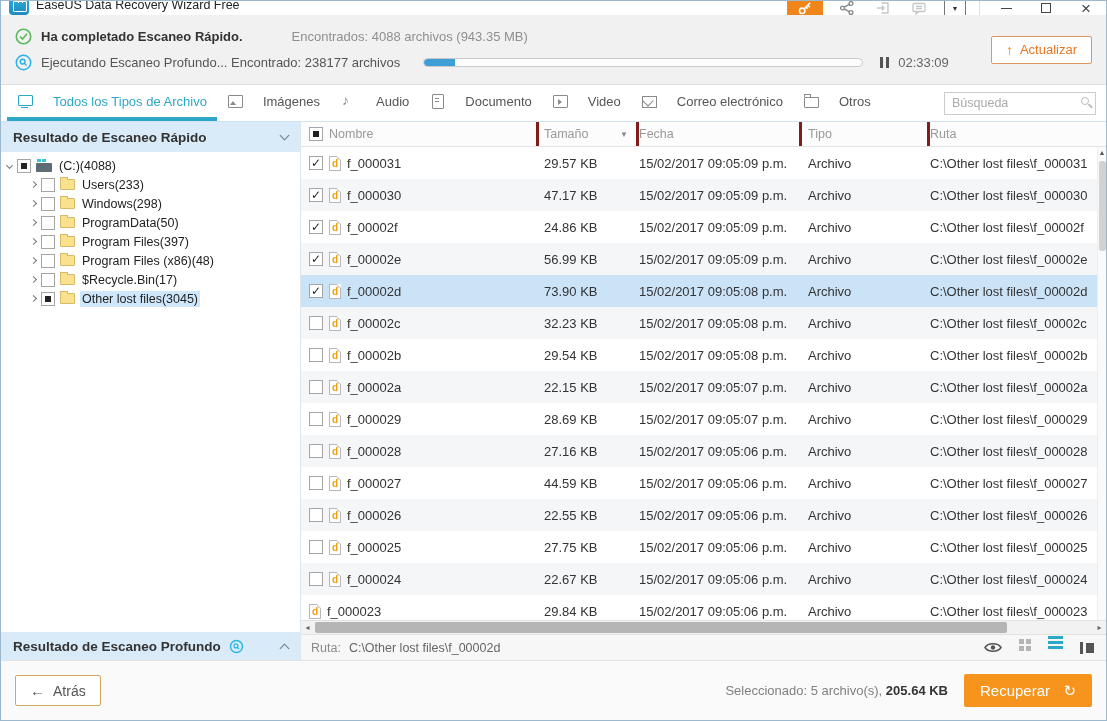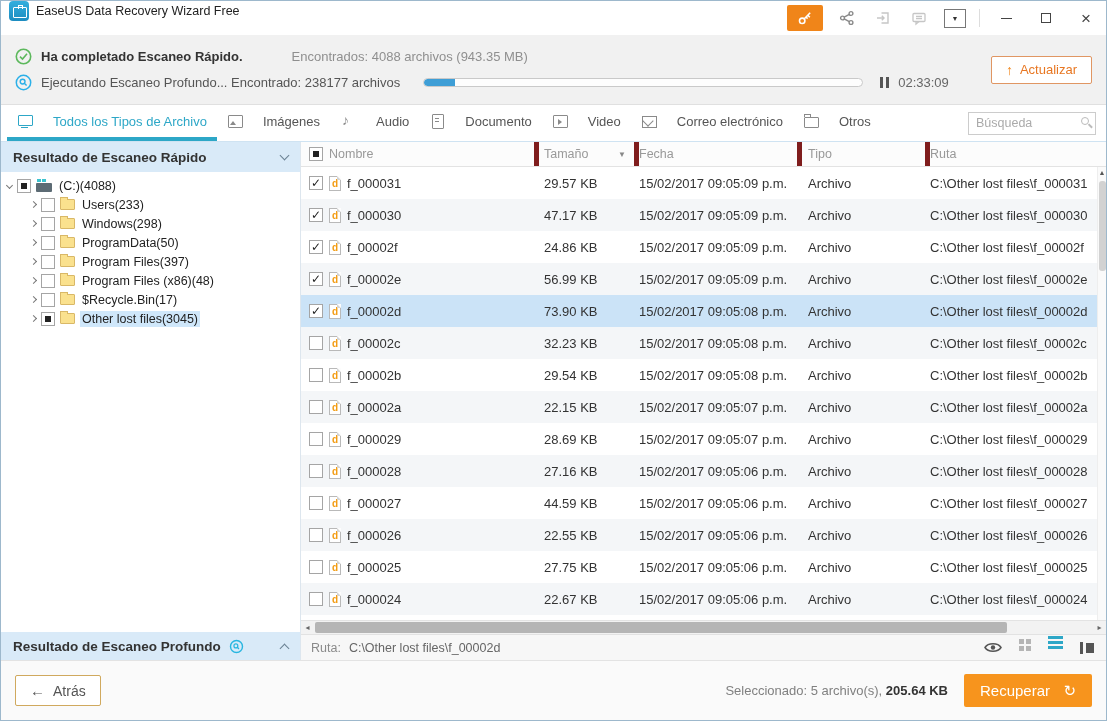--- a/index.html
+++ b/index.html
@@ -1,20 +1,20 @@
 <!DOCTYPE html>
 <html><head>
 <meta charset="utf-8">
 <style>
   * { margin:0; padding:0; box-sizing:border-box; }
   html,body { width:1107px; height:721px; font-family:"Liberation Sans","DejaVu Sans",sans-serif; font-size:13px; color:#333; background:#fff; }
   .window { width:1107px; height:721px; border:1px solid #9db8cc; display:flex; flex-direction:column; overflow:hidden; background:#fff; }
 
   
-  .titlebar { height:34px; flex:none; display:flex; align-items:flex-start; justify-content:space-between; background:#fff; padding:0 0 0 8px; }
+  .titlebar { height:14px; flex:none; display:flex; align-items:flex-end; justify-content:space-between; background:#fff; padding:0 0 0 8px; }
   .app-id { display:flex; align-items:center; gap:7px; }
   .applogo { width:20px; height:20px; border-radius:4px; background:linear-gradient(#33aede,#1d8cc0); position:relative; flex:none; }
   .applogo::before { content:""; position:absolute; left:4px; top:6px; width:12px; height:9px; border:1.5px solid #fff; border-radius:1px; }
   .applogo::after { content:""; position:absolute; left:8.5px; top:3.5px; width:3px; height:3px; border:1.5px solid #fff; border-bottom:none; }
   .app-title { font-size:12.5px; color:#222; }
   .tb-right { display:flex; align-items:center; height:100%; }
   .tb-btn { width:36px; height:26px; display:flex; align-items:center; justify-content:center; cursor:pointer; }
   .tb-key { background:#f08519; border-radius:2px; margin-right:6px; }
   .tb-sep { width:1px; height:18px; background:#ddd; margin:0 6px; }
   .cap-btn { width:40px; height:30px; display:flex; align-items:center; justify-content:center; color:#444; }
@@ -39,21 +39,21 @@
   .up-arrow { color:#f08519; font-size:14px; line-height:1; }
 
   
   .tabbar { height:37px; flex:none; background:#fff; border-bottom:1px solid #cfe3f2; display:flex; align-items:stretch; padding-left:6px; }
   .tab { display:flex; align-items:center; gap:20px; padding:0 10px; color:#555; cursor:pointer; border-bottom:4px solid transparent; font-size:13px; }
   .tab.active { color:#2da7c7; border-bottom-color:#2da7c7; }
   .tab .ticon { color:#8a8a8a; }
   .tab.active .ticon { color:#2da7c7; }
   .tabbar-spacer { flex:1; }
   .searchbox { align-self:center; position:relative; margin-right:10px; }
-  .searchbox input { width:128px; height:23px; border:1px solid #ccc; padding:0 24px 0 7px; font-size:12.5px; color:#444; font-family:inherit; }
+  .searchbox input { width:152px; height:23px; border:1px solid #ccc; padding:0 24px 0 7px; font-size:12.5px; color:#444; font-family:inherit; }
   .searchbox input::placeholder { color:#aaa; }
   .glass { position:absolute; right:7px; top:5px; width:8px; height:8px; border:1.5px solid #bbb; border-radius:50%; }
   .glass::after { content:""; position:absolute; width:5px; height:1.5px; background:#bbb; transform:rotate(45deg); left:6px; top:7px; }
 
   
   .ticon { width:16px; height:14px; position:relative; display:inline-block; flex:none; }
   .ti-monitor::before { content:""; position:absolute; left:1px; top:1px; width:13px; height:9px; border:1.5px solid currentColor; border-radius:1px; }
   .ti-monitor::after { content:""; position:absolute; left:4px; bottom:0; width:7px; height:1.5px; background:currentColor; }
   .ti-image::before { content:""; position:absolute; left:1px; top:1px; width:13px; height:11px; border:1.5px solid currentColor; border-radius:1px; }
   .ti-image::after { content:""; position:absolute; left:3.5px; bottom:3px; border-left:3px solid transparent; border-right:3px solid transparent; border-bottom:4px solid currentColor; }
@@ -90,21 +90,21 @@
   .fold::before { content:""; position:absolute; top:-3px; left:-1px; width:6px; height:2px; background:#fae18e; border:1px solid #d9b867; border-bottom:none; }
 
   
   .cb { width:14px; height:14px; border:1px solid #a5a5a5; background:#fff; display:inline-flex; align-items:center; justify-content:center; flex:none; cursor:pointer; }
   .cb.checked::after { content:"✓"; font-size:12px; color:#222; line-height:1; font-weight:bold; }
   .cb.partial::after { content:""; width:6px; height:6px; background:#222; display:block; }
 
   
   .content { flex:1; display:flex; flex-direction:column; min-width:0; position:relative; }
   .thead { height:25px; flex:none; display:flex; align-items:center; background:#fcfcfc; border-bottom:1px solid #e3e3e3; color:#999; font-size:12.5px; }
-  .hcell { display:flex; align-items:center; height:100%; border-right:5px solid #7f1d1d; gap:6px; cursor:pointer; }
+  .hcell { display:flex; align-items:center; height:100%; border-right:3px solid #7f1d1d; gap:6px; cursor:pointer; }
   .sort-arrow { font-size:8px; color:#888; margin-left:auto; margin-right:8px; }
   .tbody { flex:1; overflow:hidden; position:relative; }
   .trow { height:32px; display:flex; align-items:center; cursor:pointer; background:#fff; }
   .trow.alt { background:#f4f6f8; }
   .trow.sel { background:#cbe3f7; }
   .cell { white-space:nowrap; overflow:hidden; font-size:13px; color:#333; }
   .c-name { width:238px; padding-left:8px; display:flex; align-items:center; gap:6px; flex:none; }
   .c-size { width:100px; flex:none; padding-left:5px; }
   .c-date { width:163px; flex:none; }
   .c-type { width:128px; flex:none; padding-left:6px; }

